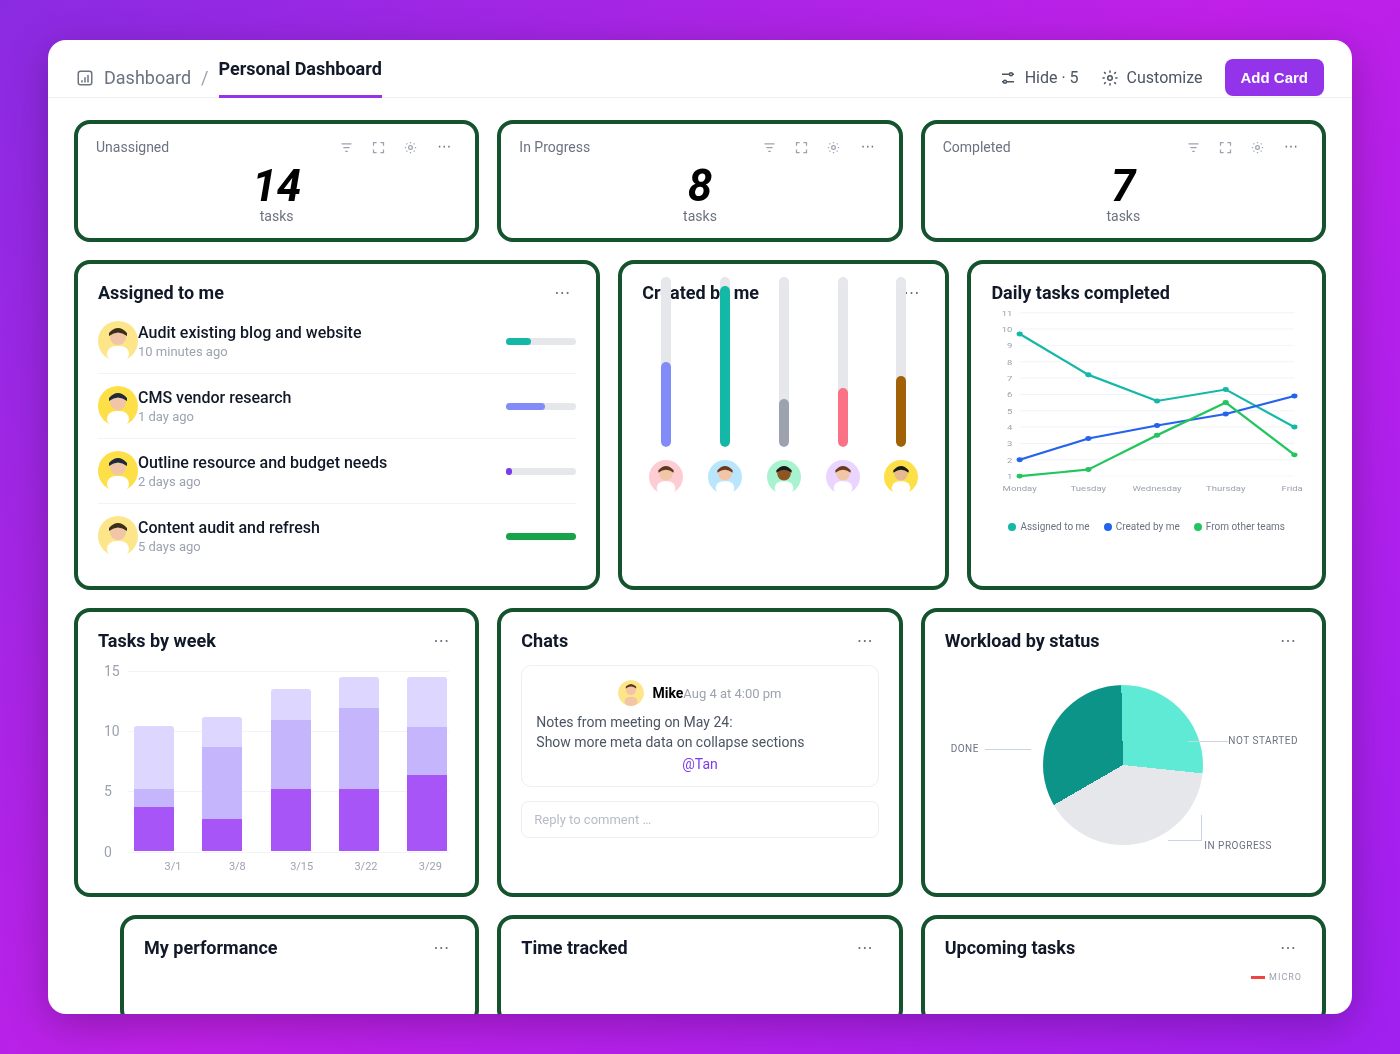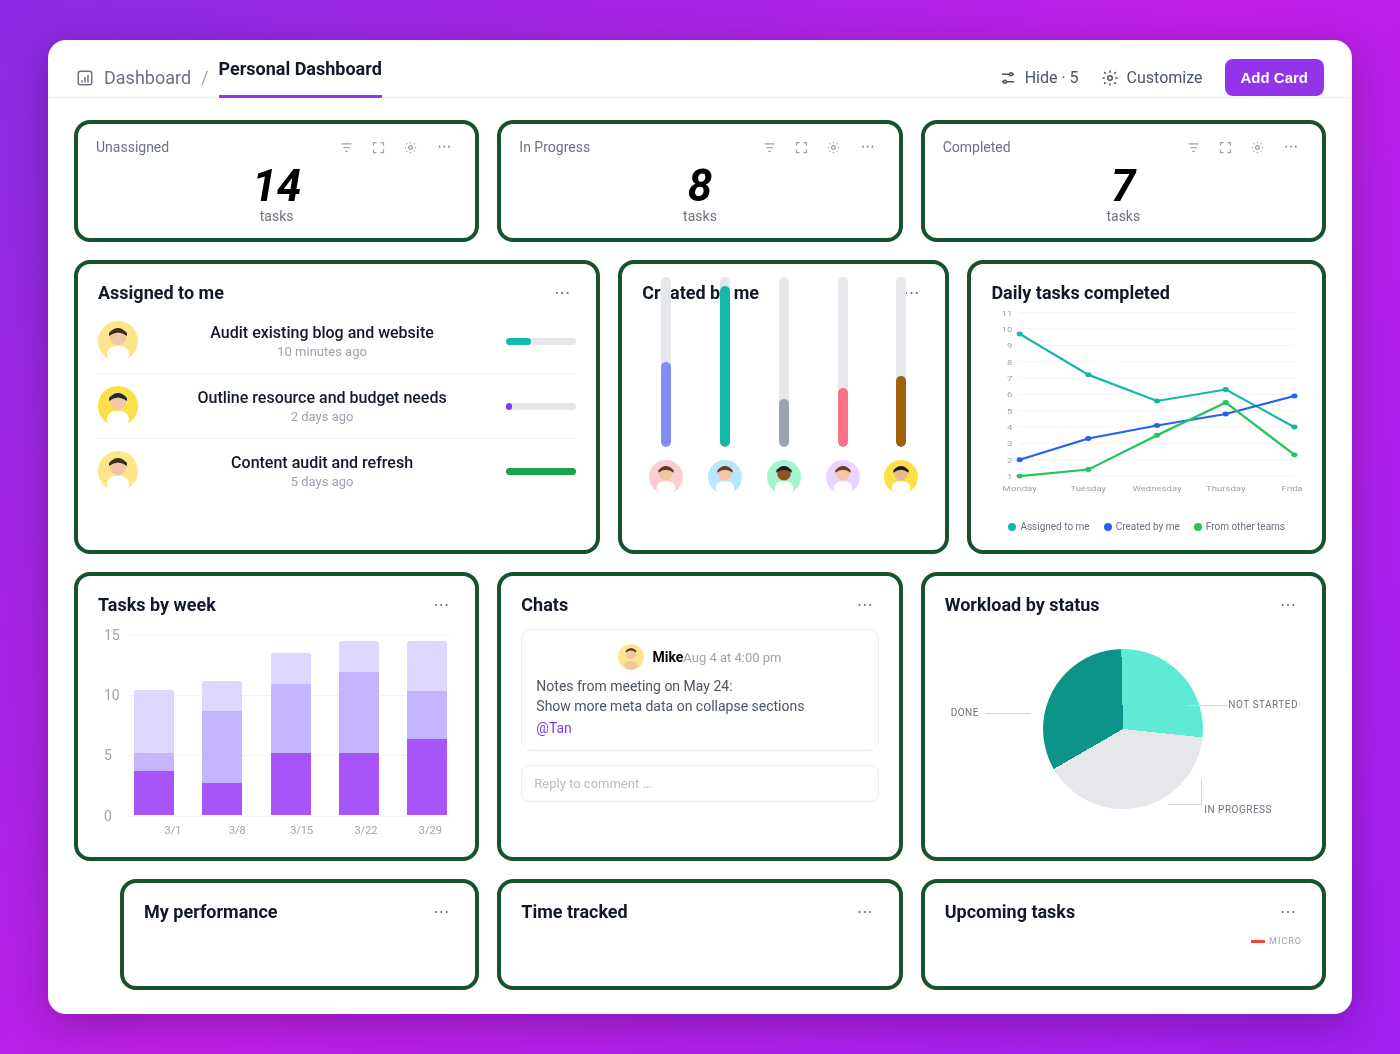--- a/index.html
+++ b/index.html
@@ -28,21 +28,21 @@
   .topbar-right { display:flex; align-items:center; gap:22px; font-size:16px; color:#4b5563; }
   .top-action { display:flex; align-items:center; gap:8px; cursor:pointer; }
   .btn-primary {
     background:#9333ea; color:#fff; border:none; border-radius:8px; padding:10px 16px;
     font-size:15px; font-weight:600; cursor:pointer;
   }
   
   .scroll { overflow-y:auto; flex:1; padding: 22px 26px 0 26px; }
   .row { display:grid; gap:18px; margin-bottom:18px; }
   .row-3 { grid-template-columns: 1fr 1fr 1fr; }
-  .row-mix { grid-template-columns: 1.35fr 0.85fr 0.92fr; text-align: center; }
+  .row-mix { grid-template-columns: 1.35fr 0.85fr 0.92fr; }
   .row-eq { grid-template-columns: 1fr 1fr 1fr; }
   .card {
     border:4px solid #14532d; border-radius:16px; background:#fff; padding:18px 20px;
   }
   .stat-card { padding:14px 18px; }
   .stat-head { display:flex; align-items:center; justify-content:space-between; color:#6b7280; font-size:14px; }
   .stat-icons { display:flex; gap:14px; color:#9ca3af; }
   .stat-num { text-align:center; font-size:44px; font-weight:700; margin-top:4px;font-style:italic; }
   .stat-sub { text-align:center; color:#6b7280; font-size:14px; margin-top:-4px; }
   .card-head { display:flex; align-items:center; justify-content:space-between; margin-bottom:14px; }
@@ -234,20 +234,37 @@
     <circle cx="20" cy="16" r="8" fill="#f1c5a5"></circle>
     <path d="M11 12 q9 -10 18 0 v3 q-9 -7 -18 0 z" fill="#3b2f1a"></path>
   </svg>
               </div>
     <div class="task-main">
       <div class="task-title">Audit existing blog and website</div>
       <div class="task-meta">10 minutes ago</div>
     </div>
     <div class="task-bar">
                 <span style="width:35%;background:#14b8a6"></span>
+              </div>
+            </div>
+            <div class="task">
+    <div class="avatar">
+                <svg class="av" viewBox="0 0 40 40">
+    <circle cx="20" cy="20" r="20" fill="#fde047"></circle>
+    <rect x="9" y="25" width="22" height="16" rx="9" fill="#ffffff"></rect>
+    <circle cx="20" cy="16" r="8" fill="#f1c5a5"></circle>
+    <path d="M11 12 q9 -10 18 0 v3 q-9 -7 -18 0 z" fill="#1e293b"></path>
+  </svg>
+              </div>
+    <div class="task-main">
+      <div class="task-title">CMS vendor research</div>
+      <div class="task-meta">1 day ago</div>
+    </div>
+    <div class="task-bar">
+                <span style="width:55.00000000000001%;background:#818cf8"></span>
               </div>
             </div>
             <div class="task">
     <div class="avatar">
                 <svg class="av" viewBox="0 0 40 40">
     <circle cx="20" cy="20" r="20" fill="#fde047"></circle>
     <rect x="9" y="25" width="22" height="16" rx="9" fill="#ffffff"></rect>
     <circle cx="20" cy="16" r="8" fill="#f1c5a5"></circle>
     <path d="M11 12 q9 -10 18 0 v3 q-9 -7 -18 0 z" fill="#1e293b"></path>
   </svg>
@@ -486,21 +503,21 @@
                     <path d="M12 10q8-8 16 0v3q-8-6-16 0z" fill="#5b3a1f"></path>
                     <rect x="10" y="26" width="20" height="14" rx="8" fill="#f1c5a5"></rect>
                   </svg>
               </span>
               <span class="chat-name">Mike</span>
             </div>
             <span class="chat-time">Aug 4 at 4:00 pm</span>
           </div>
           <div style="color:#4b5563;">Notes from meeting on May 24:</div>
           <div style="color:#4b5563; margin-top:4px;">Show more meta data on collapse sections</div>
-          <div class="mention" style="margin-top:6px;">@Tan</div>
+          <div class="mention" style="margin-top:6px;text-align:center;">@Tan</div>
         </div>
         <div class="reply">Reply to comment …</div>
       </div>
 
       <div class="card">
         <div class="card-head">
           <div class="card-title">Workload by status</div>
           <span class="dots">⋯</span>
         </div>
         <div class="piewrap">

